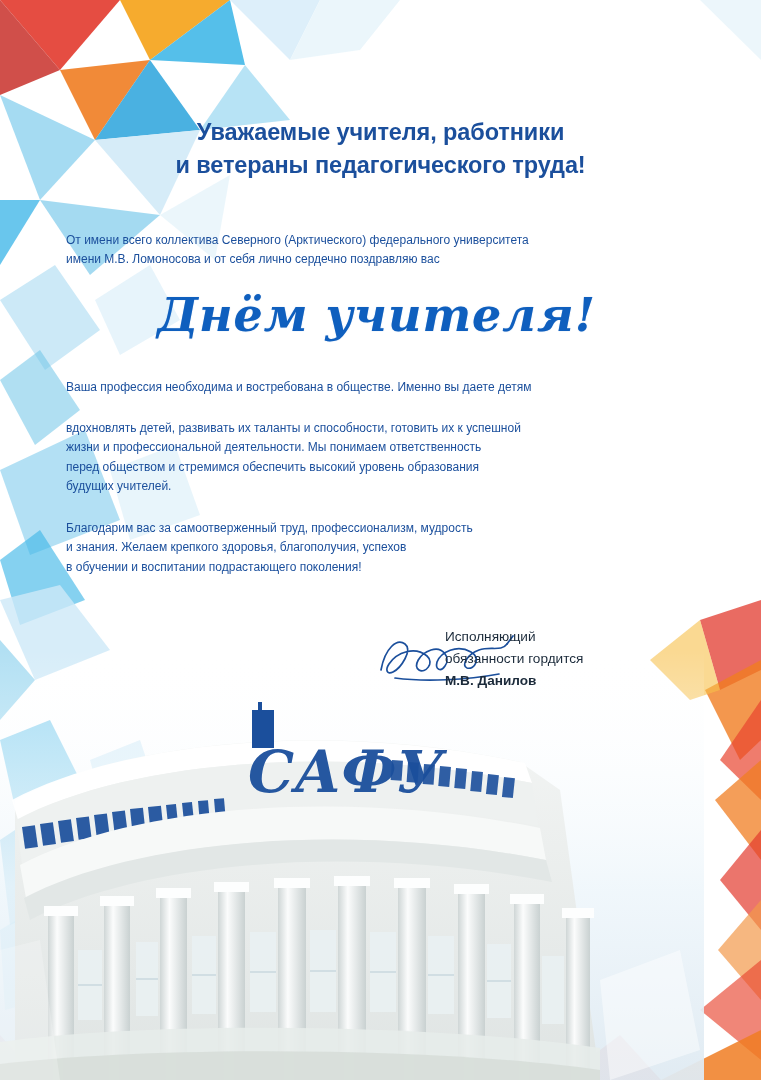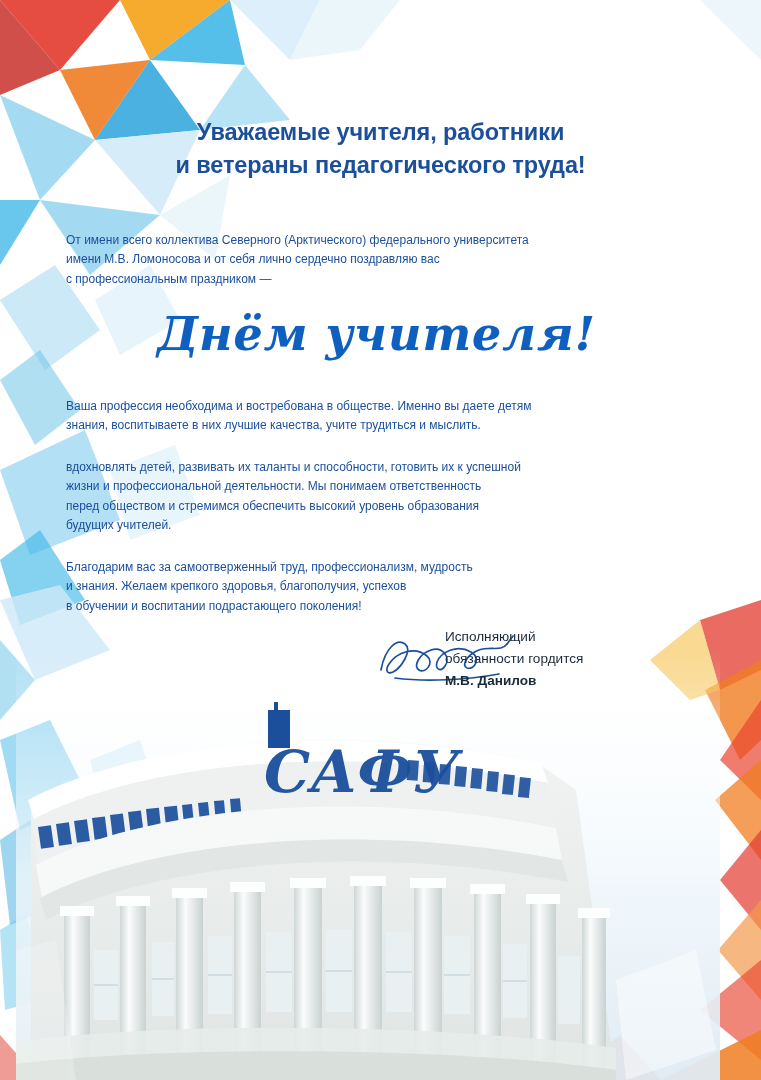--- a/index.html
+++ b/index.html
@@ -31,21 +31,20 @@
   }
 
   
   .photo {
     position: absolute;
     left: 0;
     bottom: 0;
     width: 704px;
     height: 430px;
     overflow: hidden;
-    margin-left: 16px;
   }
   .photo svg { display:block; width:761px; height:430px; }
 
   
   .content {
     position: absolute;
     left: 0;
     top: 0;
     width: 761px;
   }
@@ -296,28 +295,26 @@
   <div class="content">
 
     <h1 class="headline">
       <span>Уважаемые учителя, работники</span>
       <span>и ветераны педагогического труда!</span>
     </h1>
 
     <p class="para p-intro">
       <span>От имени всего коллектива Северного (Арктического) федерального университета</span>
       <span>имени М.В. Ломоносова и от себя лично сердечно поздравляю вас</span>
-      <span>с профессиональным праздником —</span>
     </p>
 
     <div class="bigtitle">Днём учителя!</div>
 
     <p class="para p-1">
       <span>Ваша профессия необходима и востребована в обществе. Именно вы даете детям</span>
-      <span>знания, воспитываете в них лучшие качества, учите трудиться и мыслить.</span>
     </p>
 
     <p class="para p-2">
       <span>вдохновлять детей, развивать их таланты и способности, готовить их к успешной</span>
       <span>жизни и профессиональной деятельности. Мы понимаем ответственность</span>
       <span>перед обществом и стремимся обеспечить высокий уровень образования</span>
       <span>будущих учителей.</span>
     </p>
 
     <p class="para p-3">

